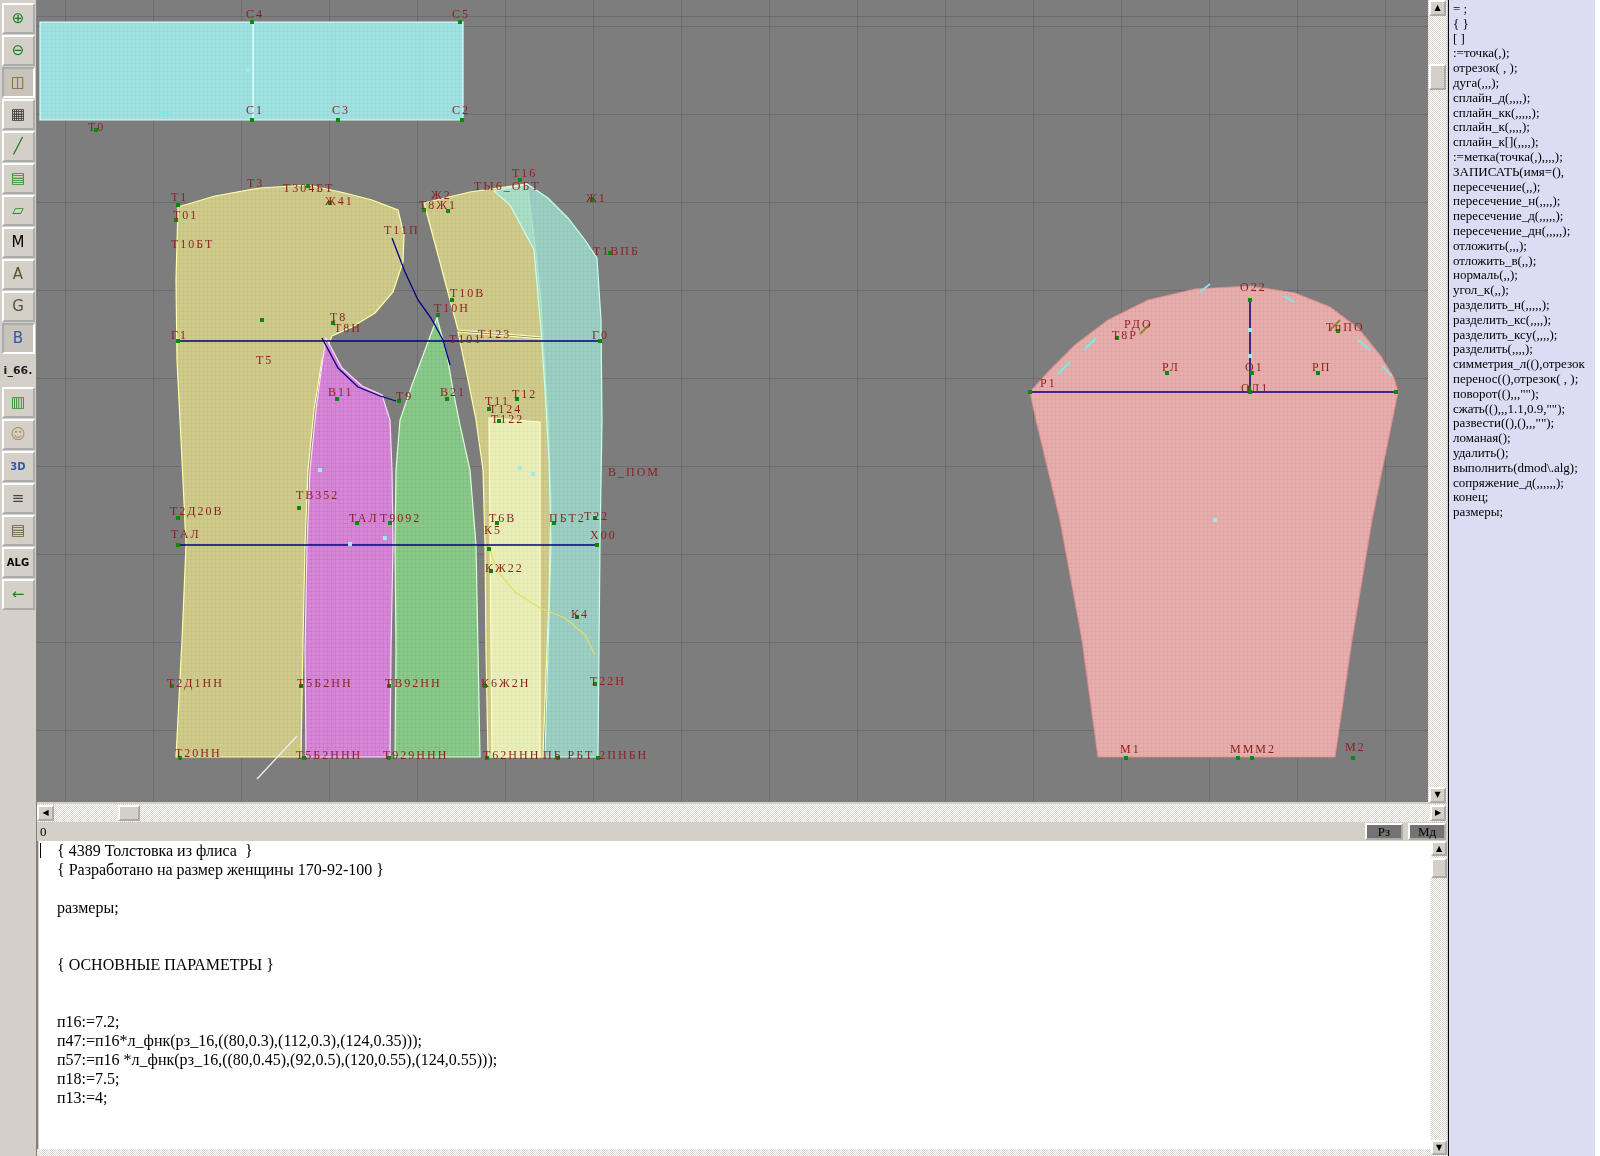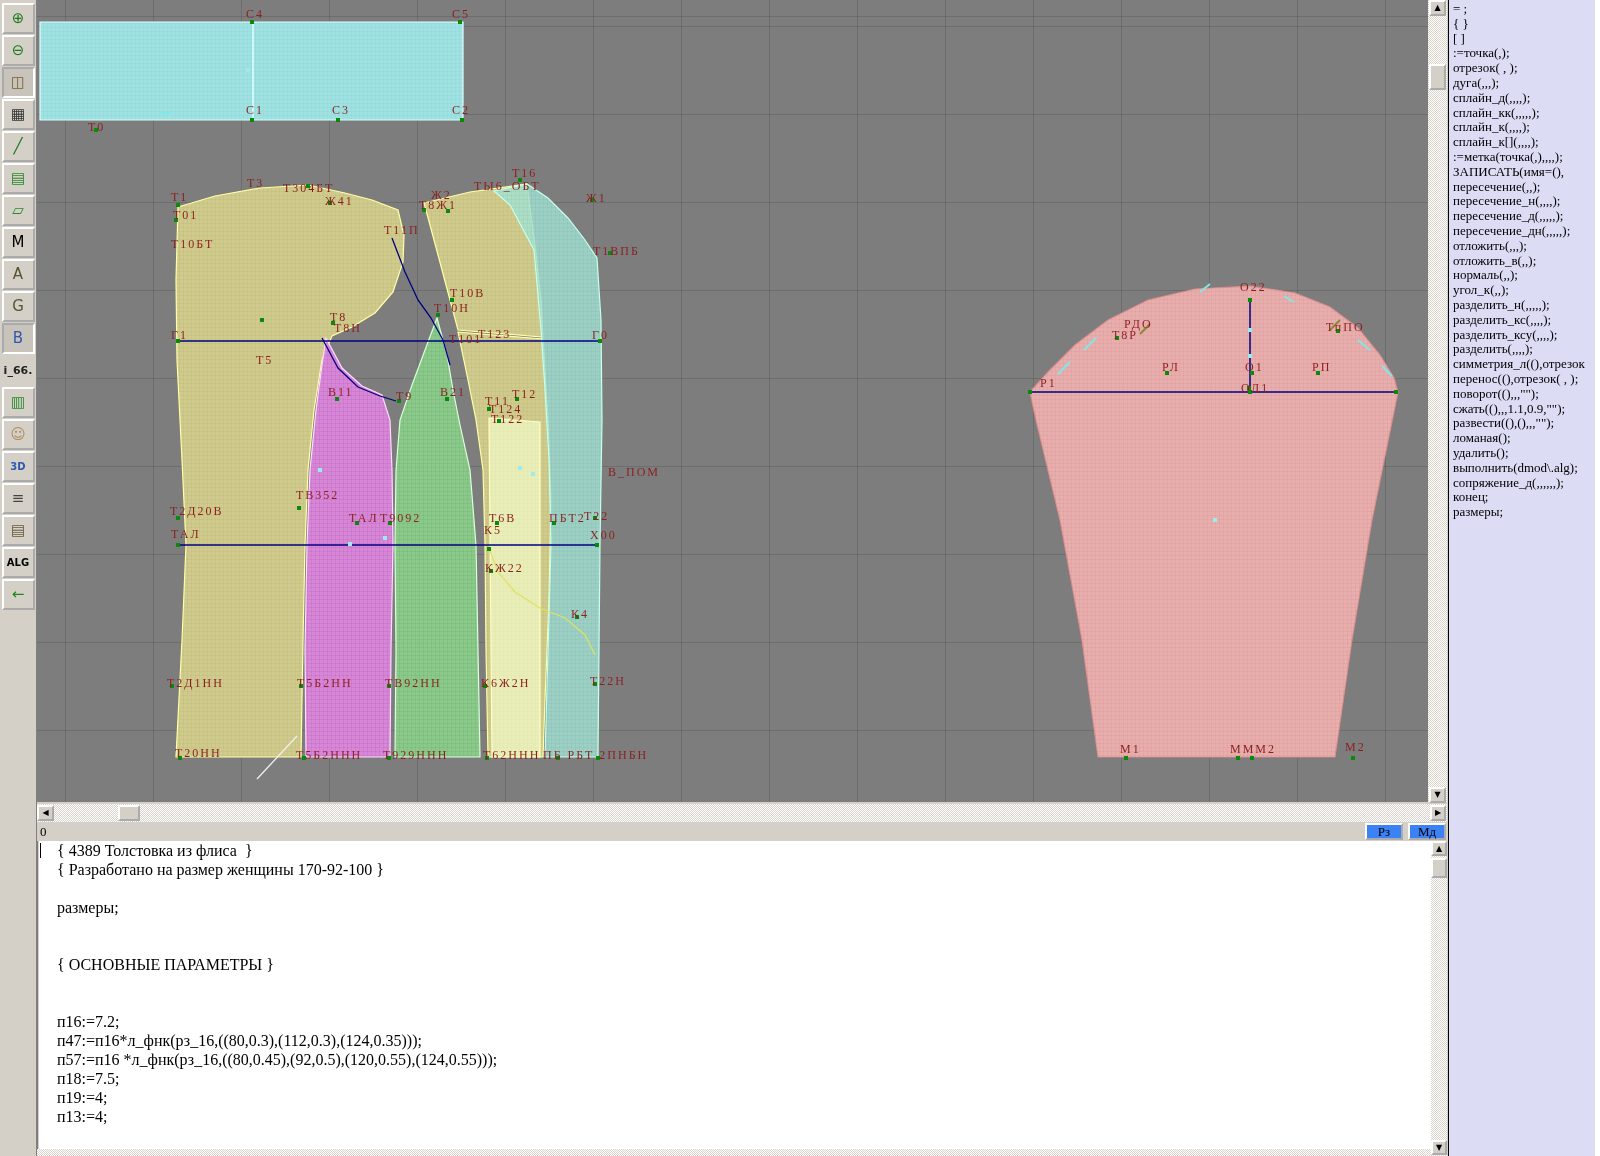--- a/index.html
+++ b/index.html
@@ -30,21 +30,21 @@
   .sb-track{background:repeating-conic-gradient(#ffffff 0% 25%, #d8d4cc 0% 50%) 0 0/2px 2px;}
   .sb-btn{position:absolute;background:#d4d0c8;border:2px outset #fff;
     display:flex;align-items:center;justify-content:center;
     font-family:"DejaVu Sans",sans-serif;font-size:8px;color:#000;line-height:1;}
   .sb-thumb{position:absolute;background:#d4d0c8;border:2px outset #fff;}
   #vscroll-canvas{position:absolute;left:1428px;top:0;width:19px;height:803px;}
   #hscroll-canvas{position:absolute;left:37px;top:804px;width:1410px;height:18px;}
   #statusrow{position:absolute;left:37px;top:822px;width:1410px;height:19px;background:#d4d0c8;
     font-size:13px;}
   #status-left{position:absolute;left:3px;top:2px;color:#000;}
-  .mini-btn{position:absolute;top:1px;height:17px;width:38px;background:#3b82f6;
+  .mini-btn{position:absolute;top:1px;height:17px;width:38px;background:#737373;
     border:2px outset #fff;text-align:center;font-size:13px;line-height:13px;}
   
   #sidebar{position:absolute;left:1448px;top:0;width:152px;height:1156px;background:#dcdcf4;
     border-left:1px solid #000;}
   #sidebar-list{padding:2px 0 0 4px;}
   .sb-item{font-family:"Liberation Serif",serif;font-size:13px;line-height:14.8px;
     color:#000;white-space:nowrap;overflow:hidden;}
   #sidebar-edge{position:absolute;left:1595px;top:0;width:5px;height:1156px;background:#fff;}
   
   #editor{position:absolute;left:37px;top:841px;width:1394px;height:308px;background:#fff;
@@ -336,21 +336,20 @@
       <div class="ed-line">размеры;</div>
       <div class="ed-line"></div>
       <div class="ed-line"></div>
       <div class="ed-line">{ ОСНОВНЫЕ ПАРАМЕТРЫ }</div>
       <div class="ed-line"></div>
       <div class="ed-line"></div>
       <div class="ed-line">п16:=7.2;</div>
       <div class="ed-line">п47:=п16*л_фнк(рз_16,((80,0.3),(112,0.3),(124,0.35)));</div>
       <div class="ed-line">п57:=п16 *л_фнк(рз_16,((80,0.45),(92,0.5),(120,0.55),(124,0.55)));</div>
       <div class="ed-line">п18:=7.5;</div>
-      <div class="ed-line">п19:=4;</div>
       <div class="ed-line">п13:=4;</div>
     </div>
 </div>
 
 <div id="vscroll-editor" class="sb-track">
   <div class="sb-btn" style="left:0;top:0;width:16px;height:15px;">▲</div>
   <div class="sb-thumb" style="left:0;top:17px;width:16px;height:20px;"></div>
   <div class="sb-btn" style="left:0;top:299px;width:16px;height:15px;">▼</div>
 </div>
 

